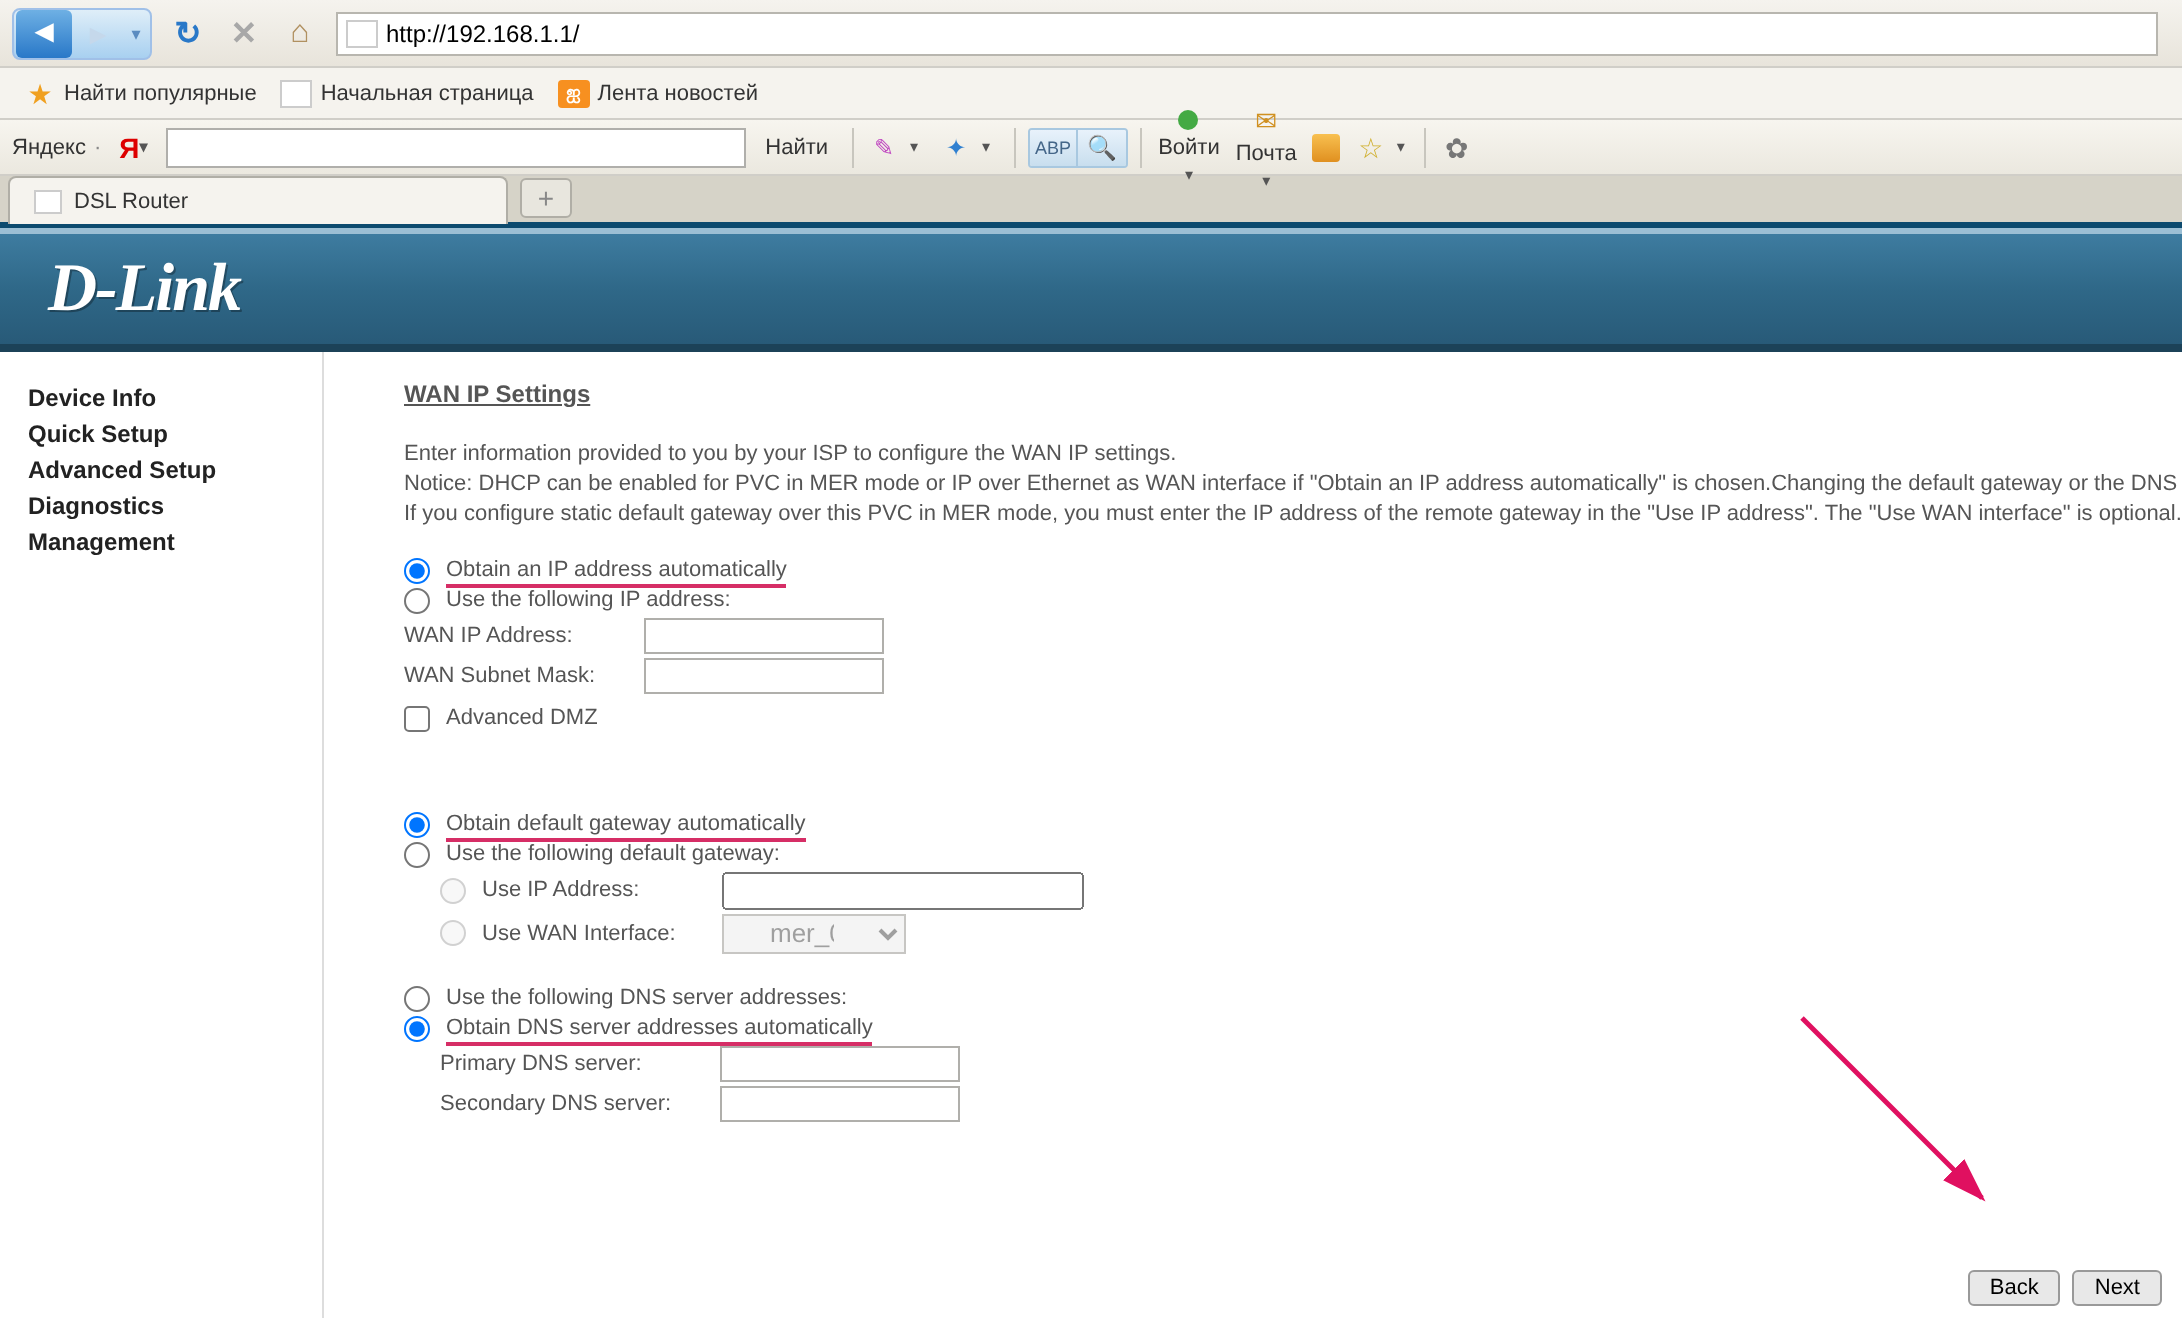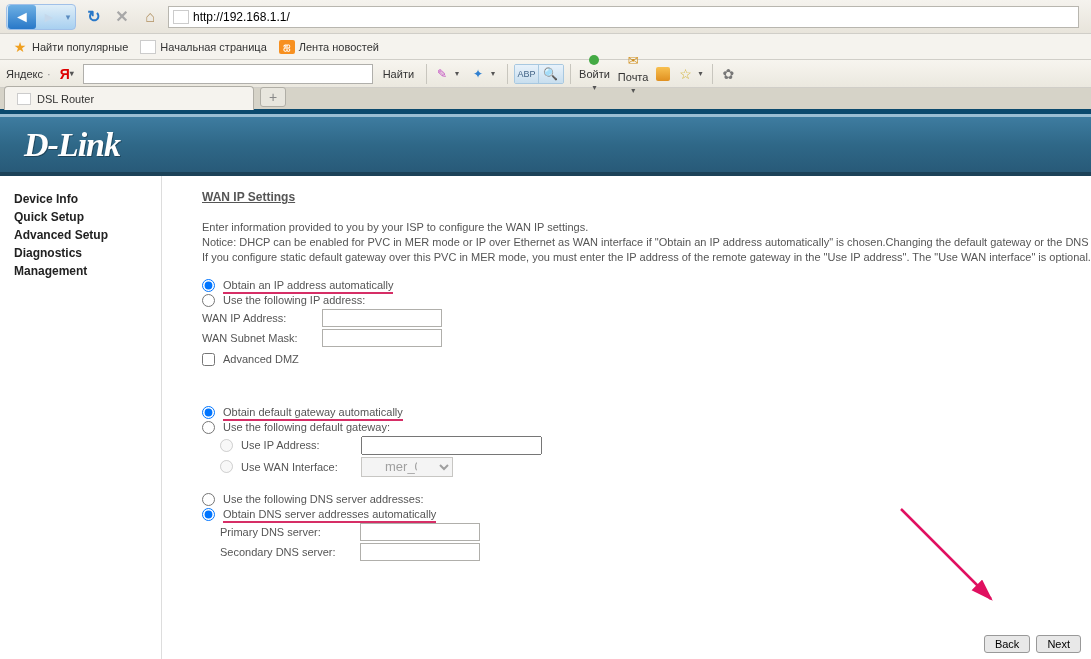--- a/index.html
+++ b/index.html
@@ -212,21 +212,21 @@
     .shield-ico { display:inline-block; width:14px;height:14px;background:linear-gradient(#f8c050,#e09020);border-radius:2px; }
     .star-o { color: #d0b030; font-size: 14px; }
     .gear-ico { color: #777; font-size: 14px; }
     
     
     .tab-strip {
       display: flex;
       align-items: flex-end;
       height: 26px;
       background: #d6d3c8;
-      border-bottom: 5px solid #0c4a6e;
+      border-bottom: 3px solid #0c4a6e;
       padding: 0 4px;
     }
     .tab {
       display: flex;
       align-items: center;
       gap: 6px;
       padding: 4px 12px;
       background: #f5f3ee;
       border: 1px solid #b0aea6;
       border-bottom: none;

